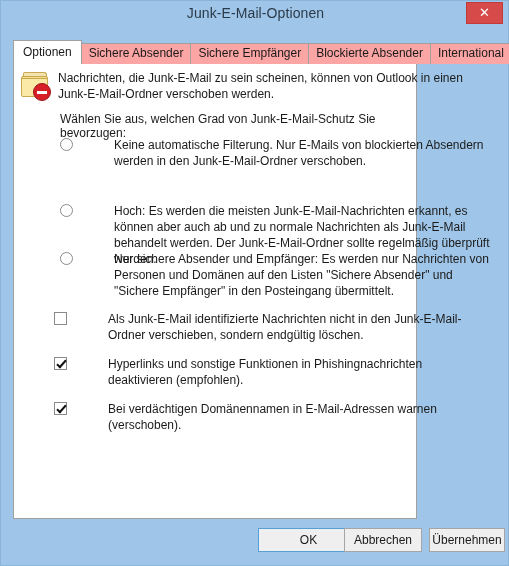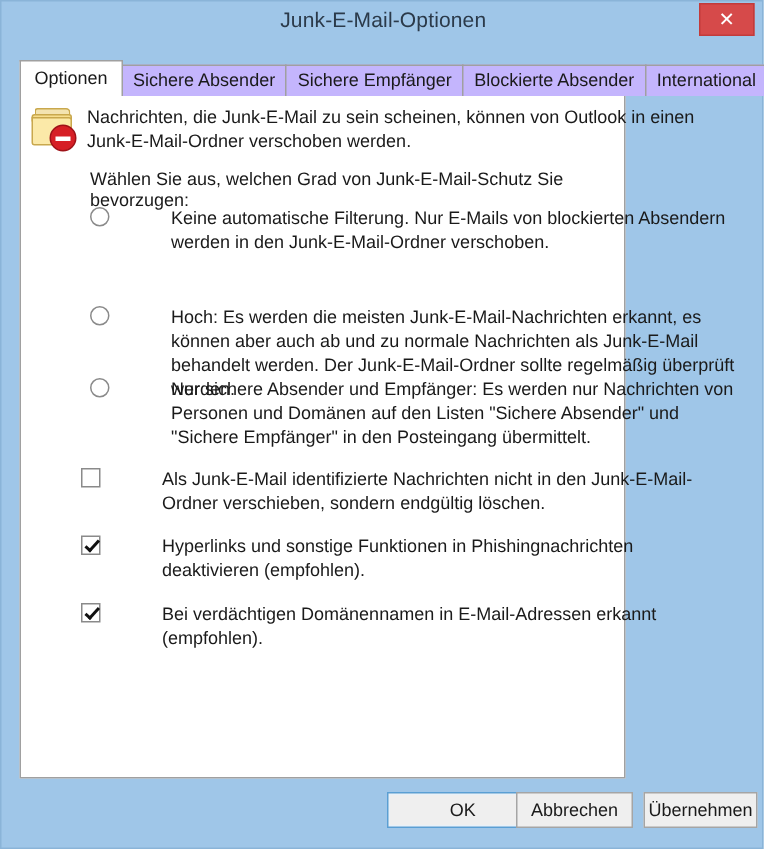--- a/index.html
+++ b/index.html
@@ -64,21 +64,21 @@
     left: 12px;
     top: 40px;
     height: 23px;
     display: flex;
     align-items: flex-end;
     z-index: 5;
   }
   .tab {
     height: 21px;
     box-sizing: border-box;
-    background: #c4b5fd;
+    background: #fca5a5;
     border: 1px solid #a0a0a0;
     border-bottom: none;
     font-size: 12px;
     color: #1a1a1a;
     line-height: 19px;
     padding: 0 7px;
     margin-right: -1px;
     white-space: nowrap;
     cursor: pointer;
   }
@@ -323,21 +323,21 @@
       <span class="option-text">Als Junk-E-Mail identifizierte Nachrichten nicht in den Junk-E-Mail-Ordner verschieben, sondern endgültig löschen.</span>
     </div>
 
     <div class="option-row" style="top:292px; left:40px; width:436px;">
       <span class="checkbox checked"></span>
       <span class="option-text">Hyperlinks und sonstige Funktionen in Phishingnachrichten deaktivieren (empfohlen).</span>
     </div>
 
     <div class="option-row" style="top:337px; left:40px; width:436px;">
       <span class="checkbox checked"></span>
-      <span class="option-text">Bei verdächtigen Domänennamen in E-Mail-Adressen erkannt (empfohlen).</span>
+      <span class="option-text">Bei verdächtigen Domänennamen in E-Mail-Adressen warnen (verschoben).</span>
     </div>
 
   </div>
 
   <div class="footer">
     <div class="btn default" id="btn-ok">OK</div>
     <div class="btn" id="btn-cancel">Abbrechen</div>
     <div class="btn" id="btn-apply">Übernehmen</div>
   </div>
 

